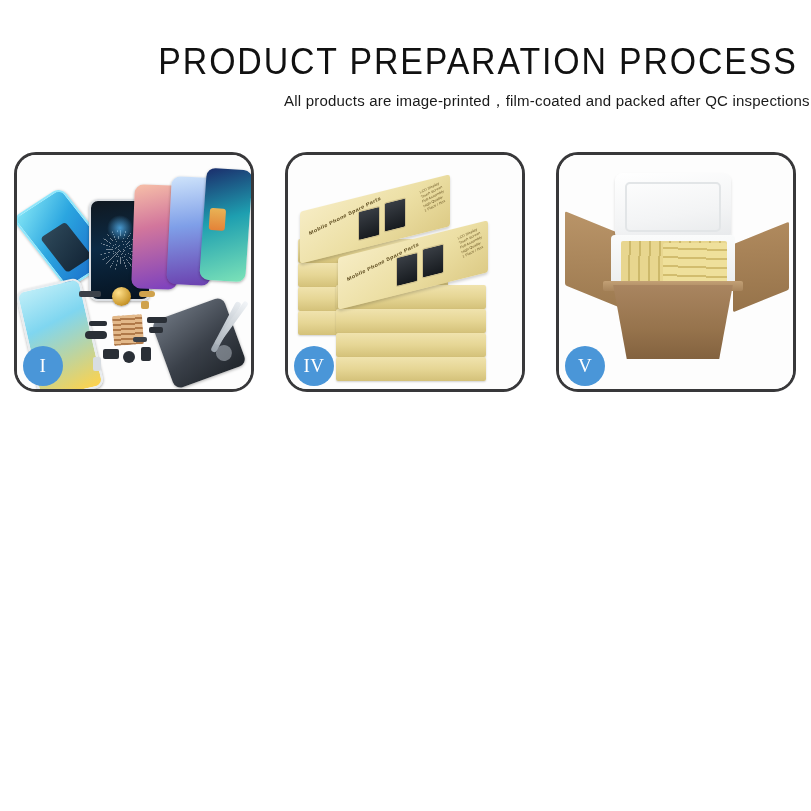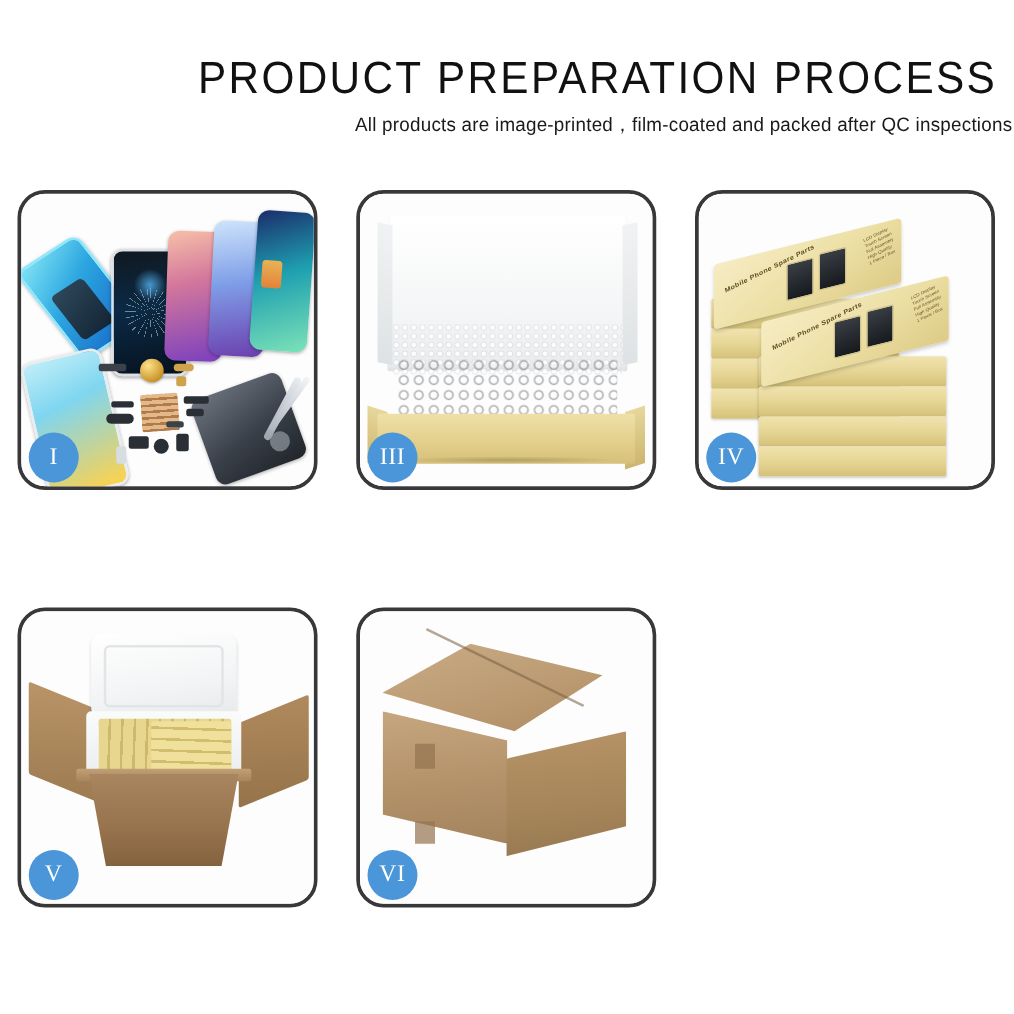--- a/index.html
+++ b/index.html
@@ -417,32 +417,20 @@
         <div class="prt w" style="left:76px;top:202px;width:8px;height:14px;border-radius:2px;"></div>
         <div class="prt" style="left:124px;top:192px;width:10px;height:14px;border-radius:2px;"></div>
         <div class="prt l" style="left:116px;top:182px;width:14px;height:5px;"></div>
         <div class="tweezers"></div>
         <div class="tweezers2"></div>
       </div>
       <div class="badge">I</div>
     </div>
 
 
-    <div class="panel p3">
-      <div class="stage">
-        <div class="lid"></div>
-        <div class="foam"></div>
-        <div class="inner"></div>
-        <div class="trayL"></div>
-        <div class="trayR"></div>
-        <div class="tray"></div>
-        <div class="shadow"></div>
-      </div>
-      <div class="badge">III</div>
-    </div>
 
     <div class="panel p4">
       <div class="stage">
         <div class="stack">
           <div class="bx" style="left:2px;top:64px;"></div>
           <div class="bx" style="left:2px;top:88px;"></div>
           <div class="bx" style="left:2px;top:112px;"></div>
           <div class="bx" style="left:2px;top:136px;"></div>
 
           <div class="bx-top" style="left:4px;top:18px;">
@@ -483,26 +471,15 @@
         <div class="foamlid"></div>
         <div class="foambody"></div>
         <div class="yellows"></div>
         <div class="yellows2"></div>
         <div class="rim"></div>
         <div class="front"></div>
       </div>
       <div class="badge">V</div>
     </div>
 
-    <div class="panel p6">
-      <div class="stage">
-        <div class="top"></div>
-        <div class="seam"></div>
-        <div class="left"></div>
-        <div class="right"></div>
-        <div class="tape1"></div>
-        <div class="tape2"></div>
-      </div>
-      <div class="badge">VI</div>
-    </div>
 
   </div>
 </div>
 
 </body></html>

